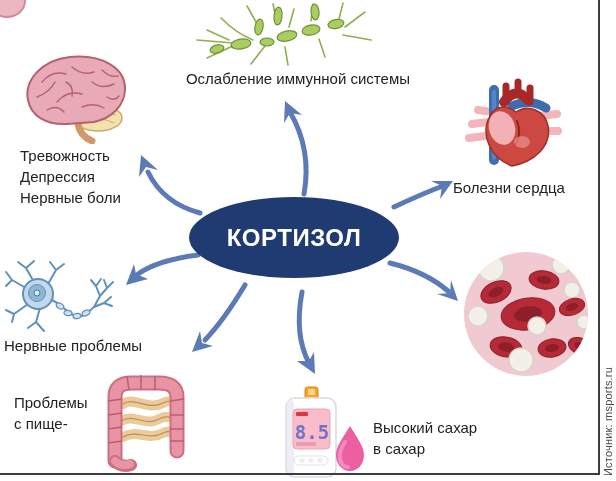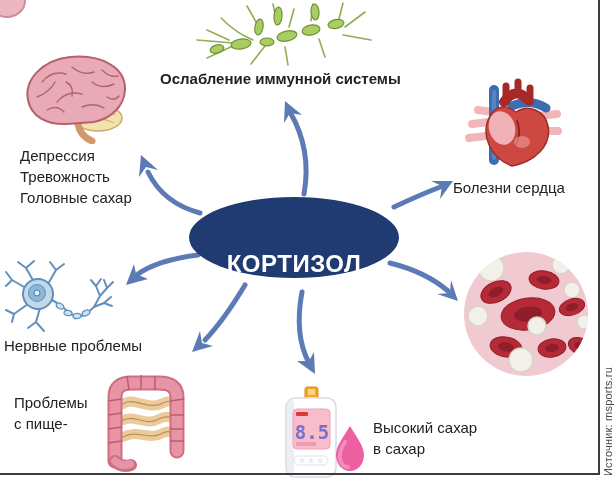--- a/index.html
+++ b/index.html
@@ -2,24 +2,24 @@
 <html><head>
 <meta charset="utf-8">
 <style>
   html,body{margin:0;padding:0;background:#fff;}
   .canvas{
     position:relative;width:616px;height:481px;background:#fff;overflow:hidden;
     font-family:"Liberation Sans","DejaVu Sans",sans-serif;color:#222;
   }
   .abs{position:absolute;}
   .label{font-size:15px;line-height:21px;color:#222;}
-  .label.center{text-align:left;font-weight:bold;}
+  .label.center{text-align:right;}
   .ellipse{
     left:189px;top:197px;width:210px;height:81px;border-radius:50%;
-    background:#203a72;display:flex;align-items:flex-end;justify-content:center;z-index:5;
+    background:#203a72;display:flex;align-items:center;justify-content:center;z-index:5;
   }
   .ellipse .title{color:#ffffff;font-weight:bold;font-size:24px;letter-spacing:.5px;}
   .arrows{left:0;top:0;z-index:3;pointer-events:none;}
   .blood-circle{
     left:464px;top:252px;width:124px;height:124px;border-radius:50%;
     background:#f1c9d1;overflow:hidden;
   }
   .vline{left:598px;top:0;width:2px;height:475px;background:#3c3c3c;}
   .hline{left:0;top:473px;width:600px;height:2px;background:#3c3c3c;}
   .source{
@@ -109,23 +109,23 @@
         <path d="M50,15 Q60,24 72,20"></path>
       <path d="M70,30 Q80,38 92,32"></path>
         <path d="M60,55 Q72,50 82,56"></path>
       <path d="M25,58 Q35,52 42,60"></path>
         <path d="M80,18 Q88,26 96,24"></path>
       <path d="M44,30 Q52,34 50,44"></path>
         <path d="M85,45 Q92,50 97,44"></path>
     </g>
   </svg>
   <div class="abs" style="left:20px;top:145px">
+    <div class="label">Тревожность</div>
     <div class="label">Депрессия</div>
-    <div class="label">Тревожность</div>
-    <div class="label">Головные сахар</div>
+    <div class="label">Нервные боли</div>
   </div>
 
   <svg class="abs" style="left:462px;top:76px" width="102" height="98" viewBox="0 0 102 98">
     <g stroke="#f2b6ba" stroke-width="8" stroke-linecap="round" fill="none">
       <path d="M10,48 L26,46"></path>
         <path d="M7,62 L24,60"></path>
         <path d="M16,34 L30,36"></path>
       <path d="M78,40 L95,38"></path>
         <path d="M80,55 L96,55"></path>
     </g>

